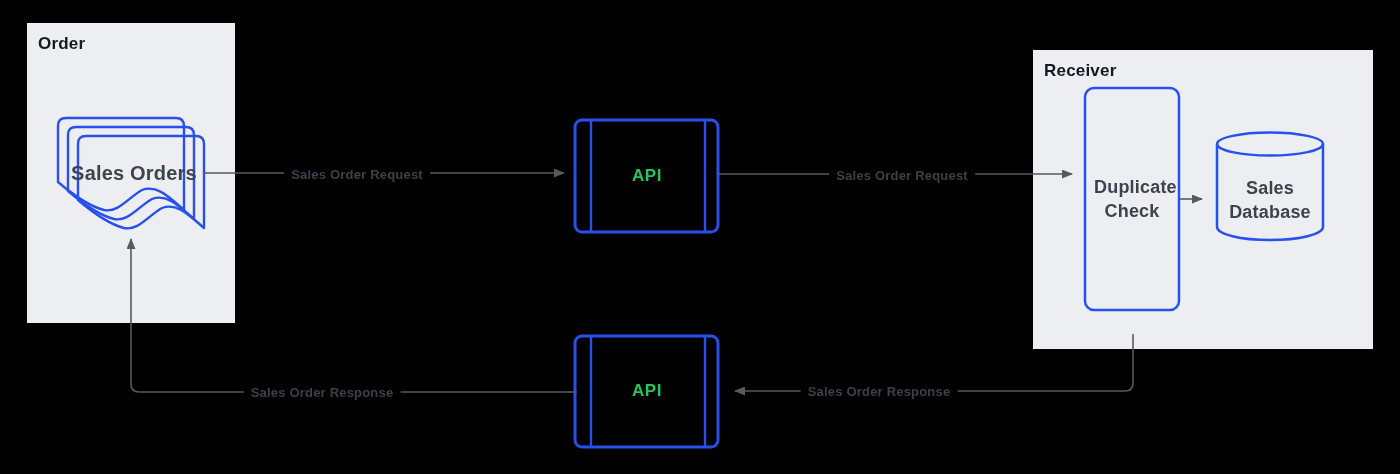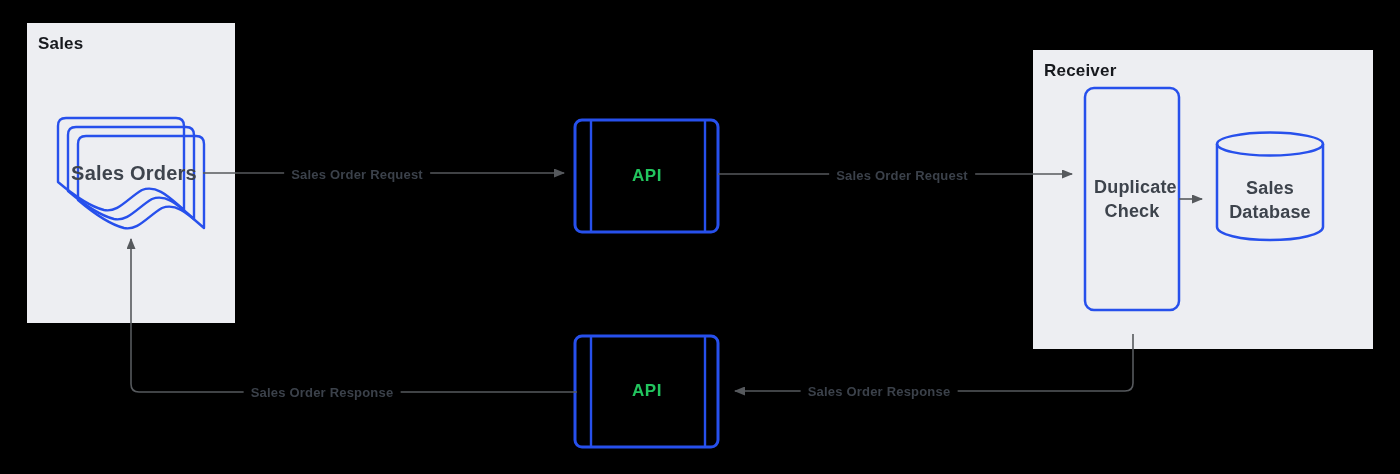--- a/index.html
+++ b/index.html
@@ -66,21 +66,21 @@
   .lbl-req-right  { left: 902px; top: 175px; }
   .lbl-res-left   { left: 322px; top: 392px; }
   .lbl-res-right  { left: 879px; top: 391px; }
 </style>
 </head>
 <body>
 
 <div class="stage">
 
   <div class="panel panel-sender">
-    <div class="panel-title">Sales</div>
+    <div class="panel-title">Order</div>
   </div>
 
   <div class="panel panel-receiver">
     <div class="panel-title">Receiver</div>
   </div>
 
   <svg class="overlay" viewBox="0 0 1400 474">
     <defs>
       <marker id="arrow" markerWidth="11" markerHeight="9" refX="10" refY="4.5" orient="auto" markerUnits="userSpaceOnUse">
         <path d="M0,0 L11,4.5 L0,9 Z" fill="#56595d"></path>

